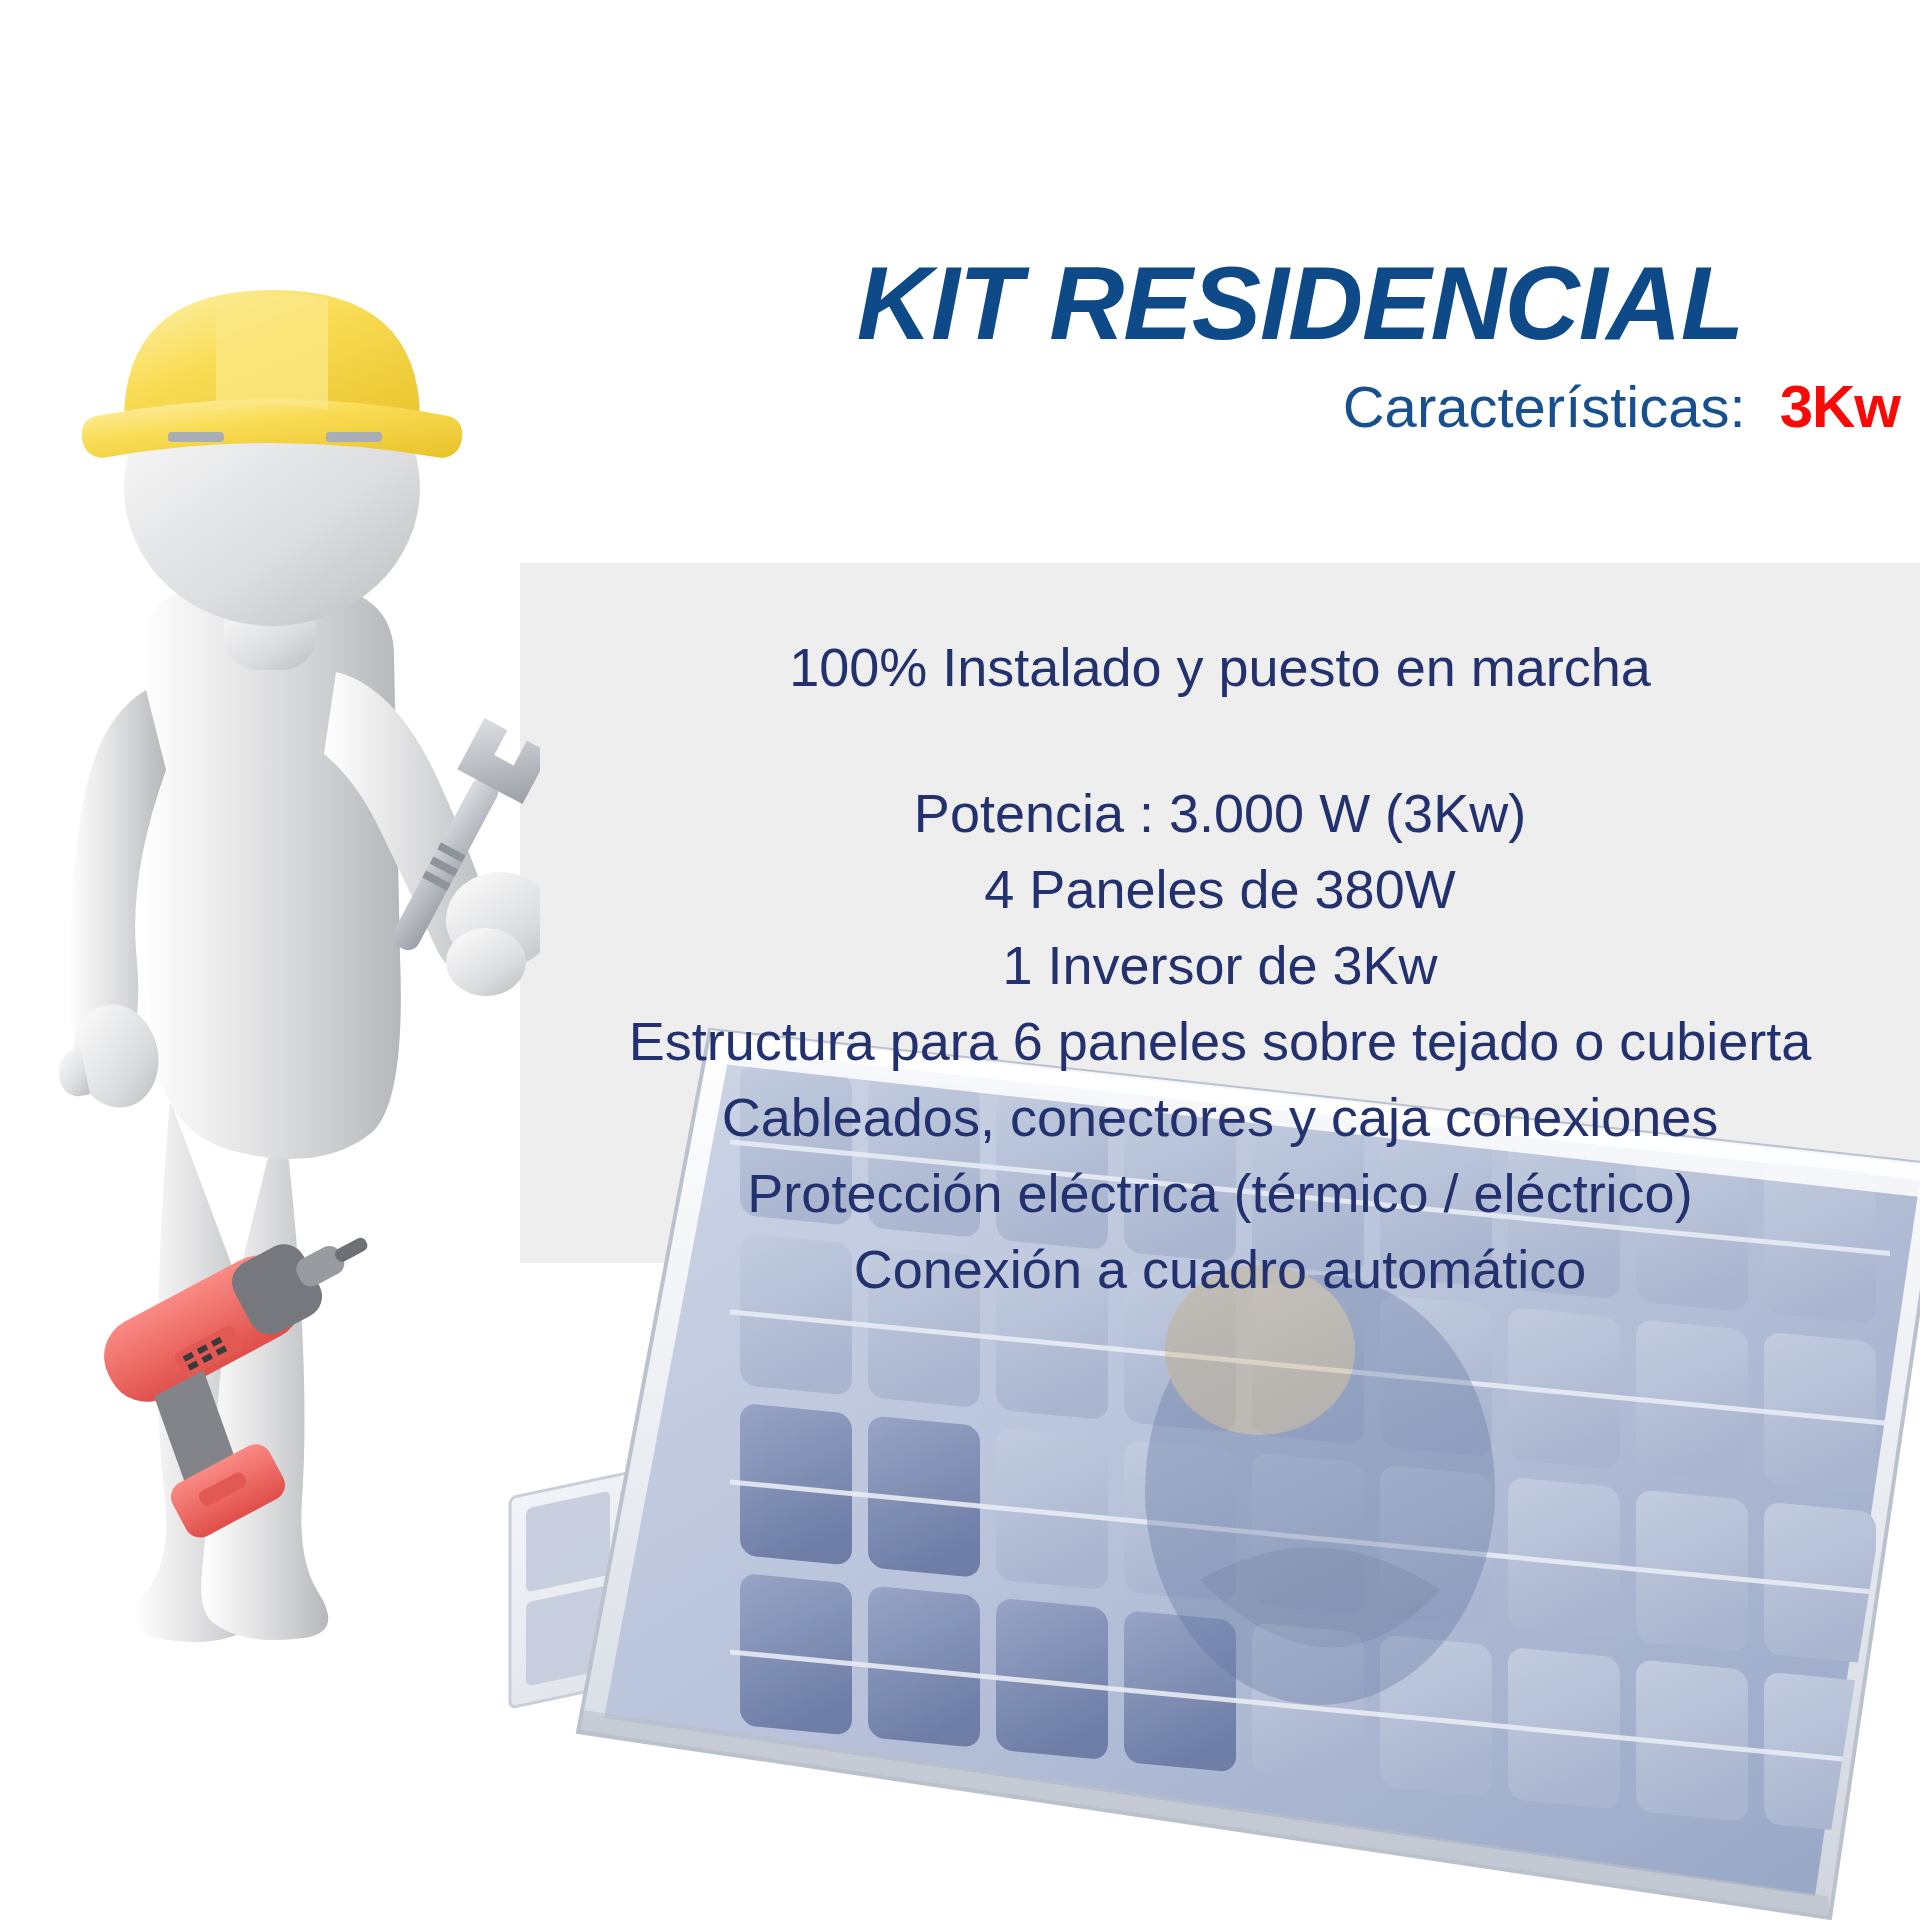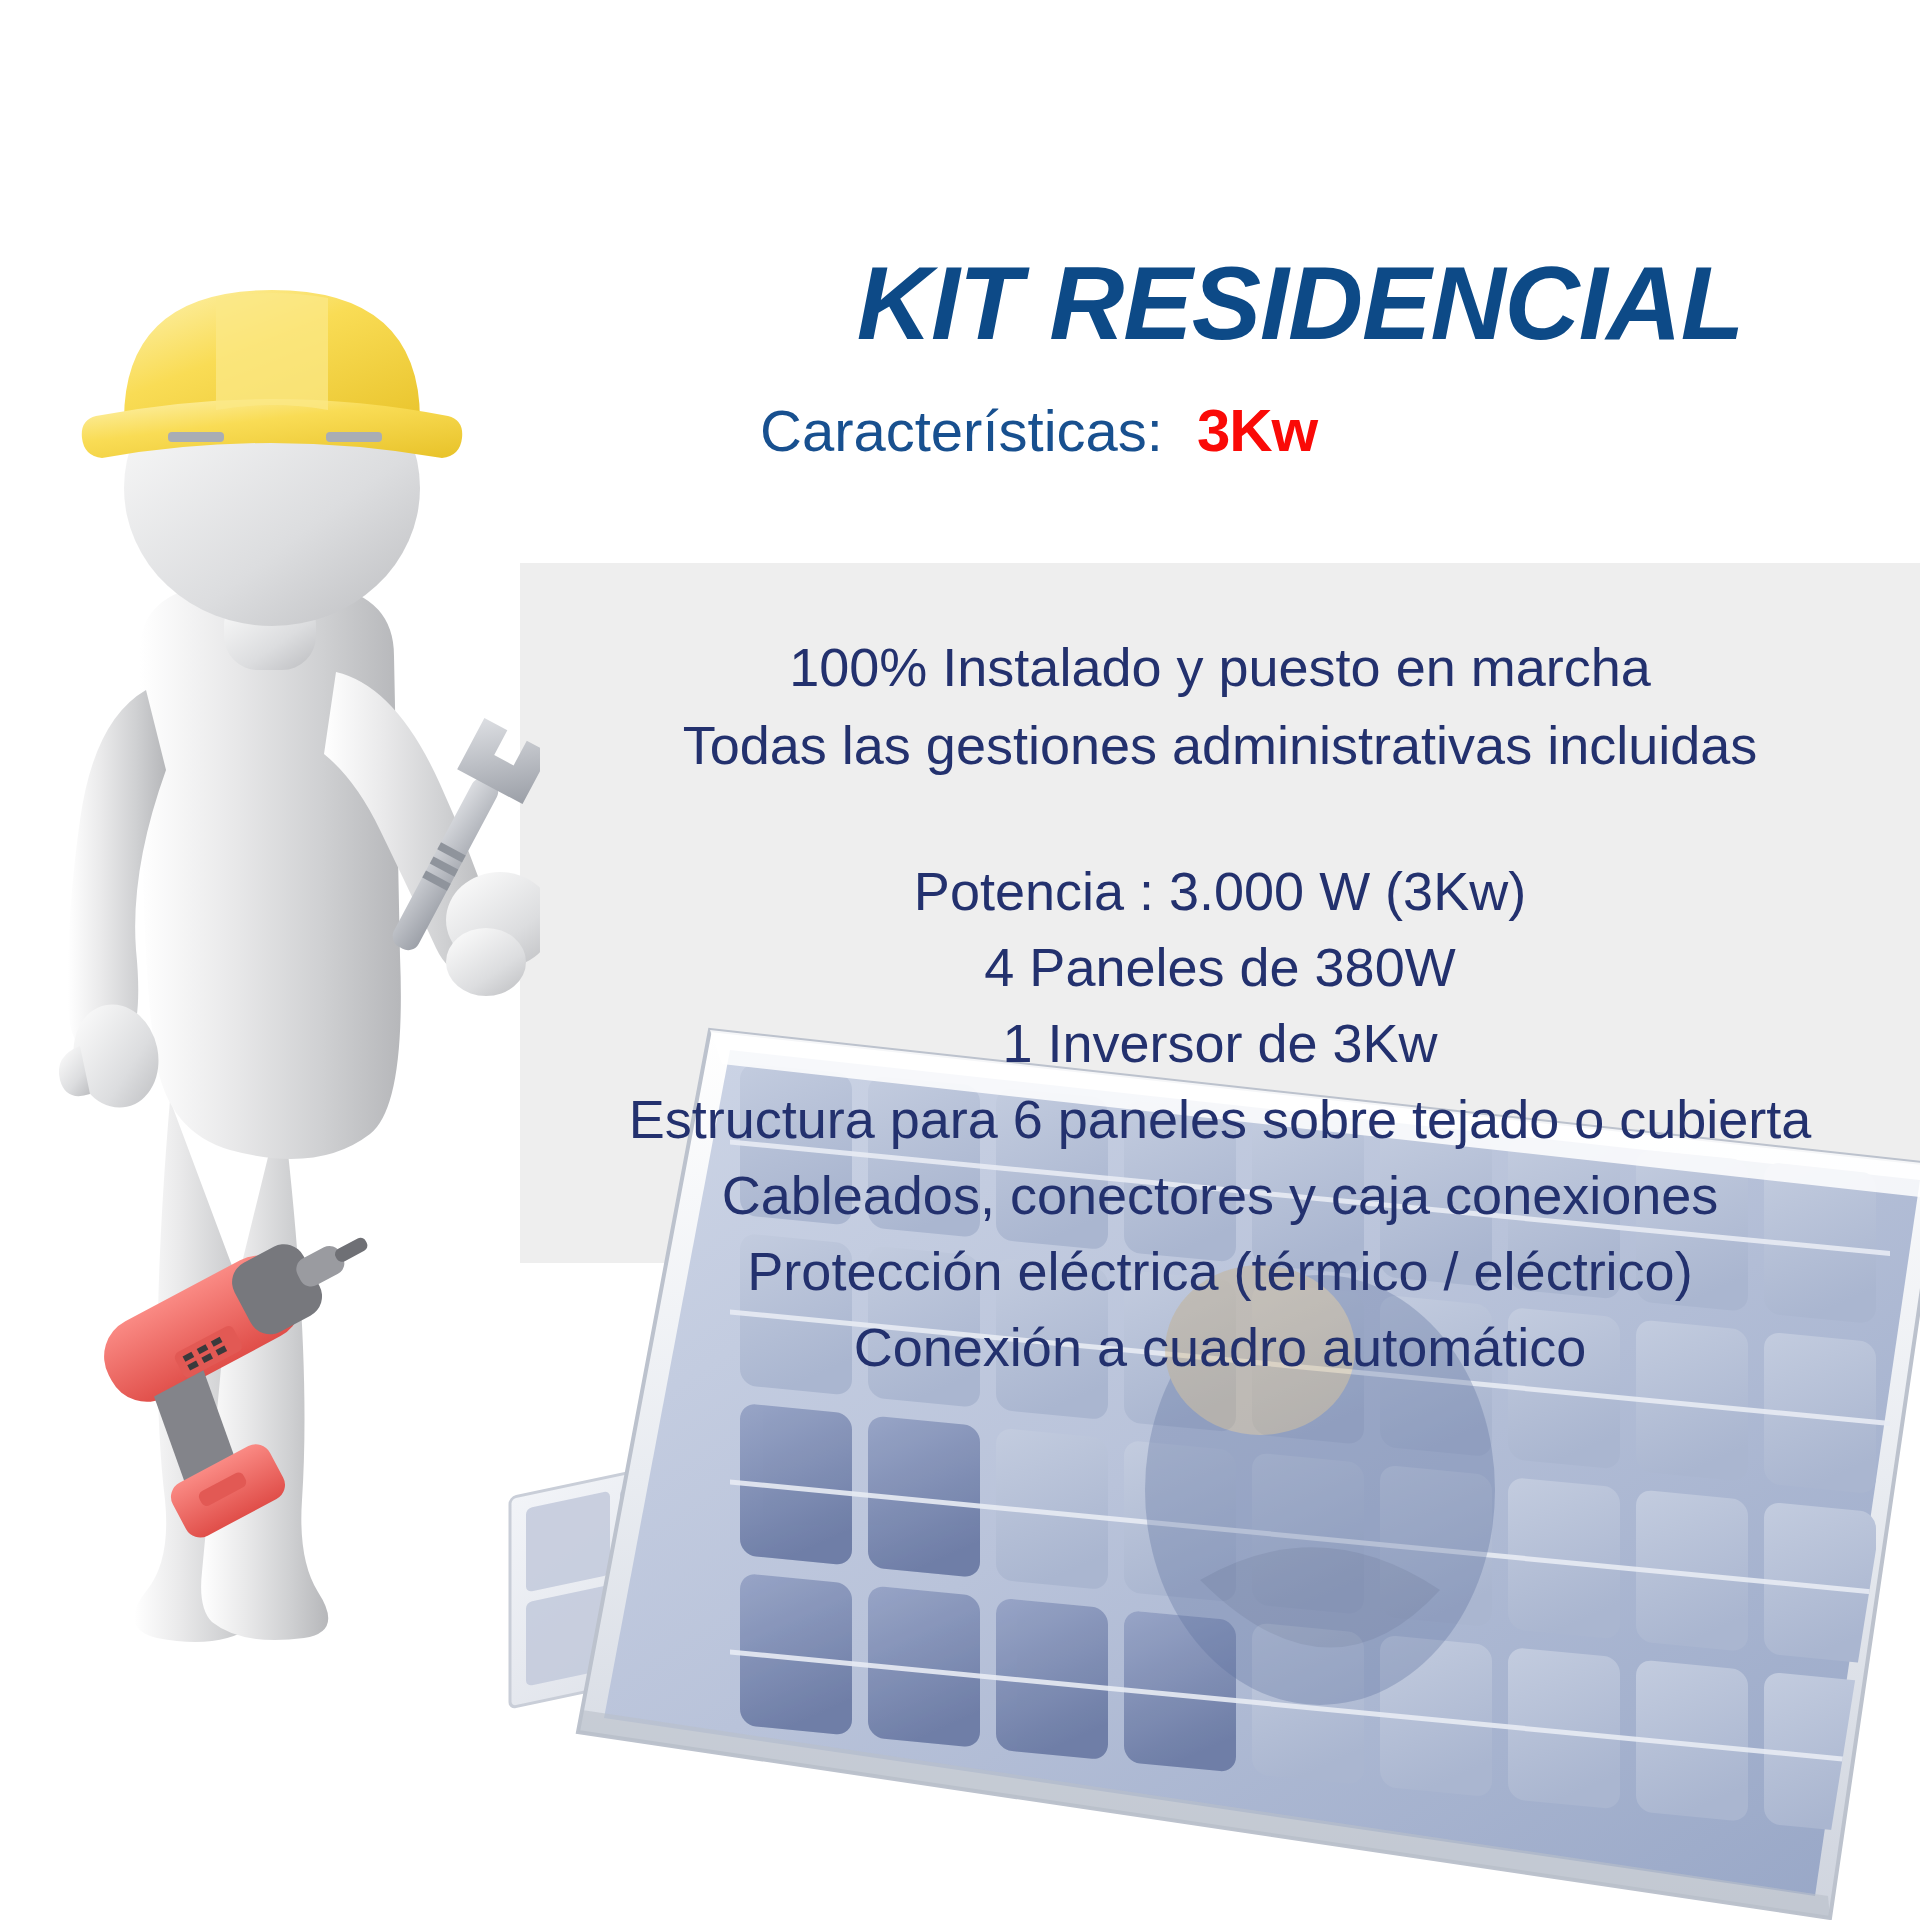--- a/index.html
+++ b/index.html
@@ -39,24 +39,24 @@
     font-weight: bold;
     font-style: italic;
     color: #0d4a87;
     letter-spacing: -1px;
     line-height: 1.02;
     white-space: nowrap;
     text-align: center;
     margin: 0;
   }
   .subtitle-row {
-    margin-top: 40px;
+    margin-top: 16px;
     display: flex;
     align-items: baseline;
-    justify-content: flex-start;
+    justify-content: flex-end;
     padding-left: 60px;
   }
   .caracteristicas {
     font-size: 58px;
     color: #18508f;
     font-weight: normal;
     letter-spacing: 0px;
     white-space: nowrap;
   }
   .kw-badge {
@@ -346,21 +346,20 @@
   <div class="heading-wrap">
     <div class="kit-title">KIT RESIDENCIAL</div>
     <div class="subtitle-row">
       <span class="caracteristicas">Características:</span>
       <span class="kw-badge">3Kw</span>
     </div>
   </div>
 
   <div class="spec-list">
     <div class="spec-line intro-line">100% Instalado y puesto en marcha</div>
-    <div class="spec-line intro-line">Todas las gestiones administrativas incluidas</div>
 
     <div class="gap-line"></div>
 
     <div class="spec-line item-line">Potencia : 3.000 W (3Kw)</div>
     <div class="spec-line item-line">4 Paneles de 380W</div>
     <div class="spec-line item-line">1 Inversor de 3Kw</div>
     <div class="spec-line item-line">Estructura para 6 paneles sobre tejado o cubierta</div>
     <div class="spec-line item-line">Cableados, conectores y caja conexiones</div>
     <div class="spec-line item-line">Protección eléctrica (térmico / eléctrico)</div>
     <div class="spec-line item-line">Conexión a cuadro automático</div>

